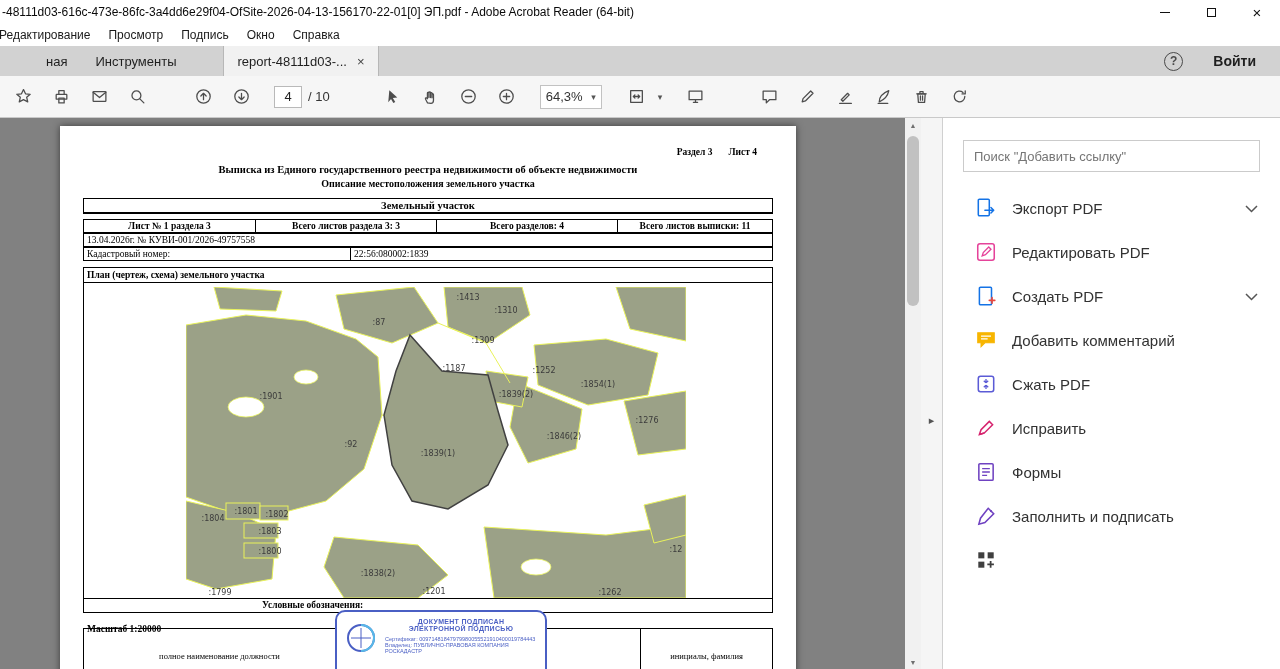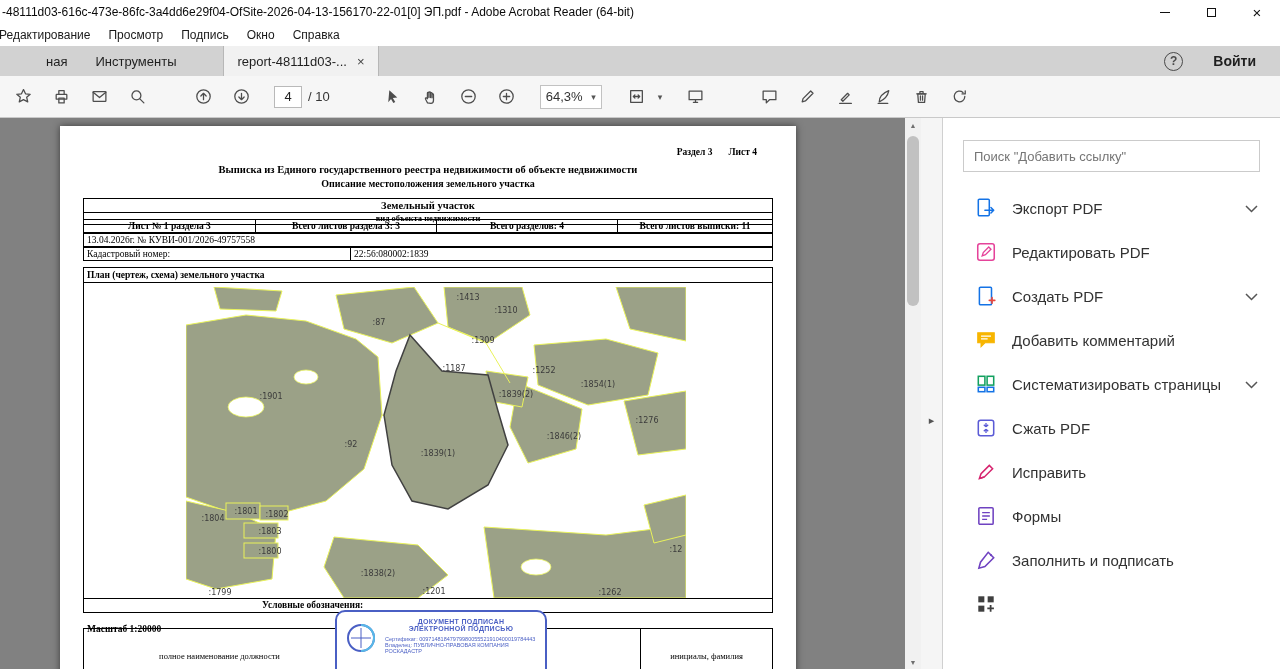--- a/index.html
+++ b/index.html
@@ -286,21 +286,20 @@
 
       <div class="p-header">
         <span>Раздел 3</span>
         <span>Лист 4</span>
       </div>
       <div class="p-title1">Выписка из Единого государственного реестра недвижимости об объекте недвижимости</div>
       <div class="p-title2">Описание местоположения земельного участка</div>
 
       <div class="tbl1">
         <div class="tbl1-r1">Земельный участок</div>
-        <div class="tbl1-r2">вид объекта недвижимости</div>
       </div>
 
       <div class="tbl2">
         <div class="t2c1">Лист № 1 раздела 3</div>
         <div class="t2c2">Всего листов раздела 3: 3</div>
         <div class="t2c3">Всего разделов: 4</div>
         <div class="t2c4">Всего листов выписки: 11</div>
       </div>
 
       <div class="row-date">13.04.2026г. № КУВИ-001/2026-49757558</div>
@@ -454,34 +453,20 @@
         <span class="pi">
           <svg viewBox="0 0 20 20">
               <path d="M2.5 3.5h15v9h-8.5l-3.5 3.5v-3.5h-3z" fill="#f7b500" stroke="#f7b500"></path>
               <path d="M5.5 6.5h9M5.5 9h6" stroke="#fff" stroke-width="1.2"></path>
             </svg>
         </span>
         <span class="p-label">Добавить комментарий</span>
       </div>
 
 
-      <div class="p-item">
-        <span class="pi">
-          <svg viewBox="0 0 20 20">
-              <rect x="3" y="3" width="6" height="8" fill="none" stroke="#12a05f" stroke-width="1.4"></rect>
-              <rect x="11" y="3" width="6" height="8" fill="none" stroke="#12a05f" stroke-width="1.4"></rect>
-              <rect x="3" y="13" width="6" height="4" fill="none" stroke="#1473e6" stroke-width="1.4"></rect>
-              <rect x="11" y="13" width="6" height="4" fill="none" stroke="#1473e6" stroke-width="1.4"></rect>
-            </svg>
-        </span>
-        <span class="p-label">Систематизировать страницы</span>
-        <span class="p-chevron"><svg width="13" height="8" viewBox="0 0 13 8">
-              <path d="M1 1l5.5 5.5L12 1" fill="none" stroke="#555" stroke-width="1.5"></path>
-            </svg></span>
-      </div>
 
       <div class="p-item">
         <span class="pi">
           <svg viewBox="0 0 20 20">
               <rect x="3" y="3" width="14" height="14" rx="2" fill="none" stroke="#5b5bd6" stroke-width="1.4"></rect>
               <path d="M10 5.5V9m0 0L8 7m2 2l2-2M10 14.5V11m0 0l-2 2m2-2l2 2" fill="none" stroke="#5b5bd6" stroke-width="1.2"></path>
             </svg>
         </span>
         <span class="p-label">Сжать PDF</span>
       </div>

